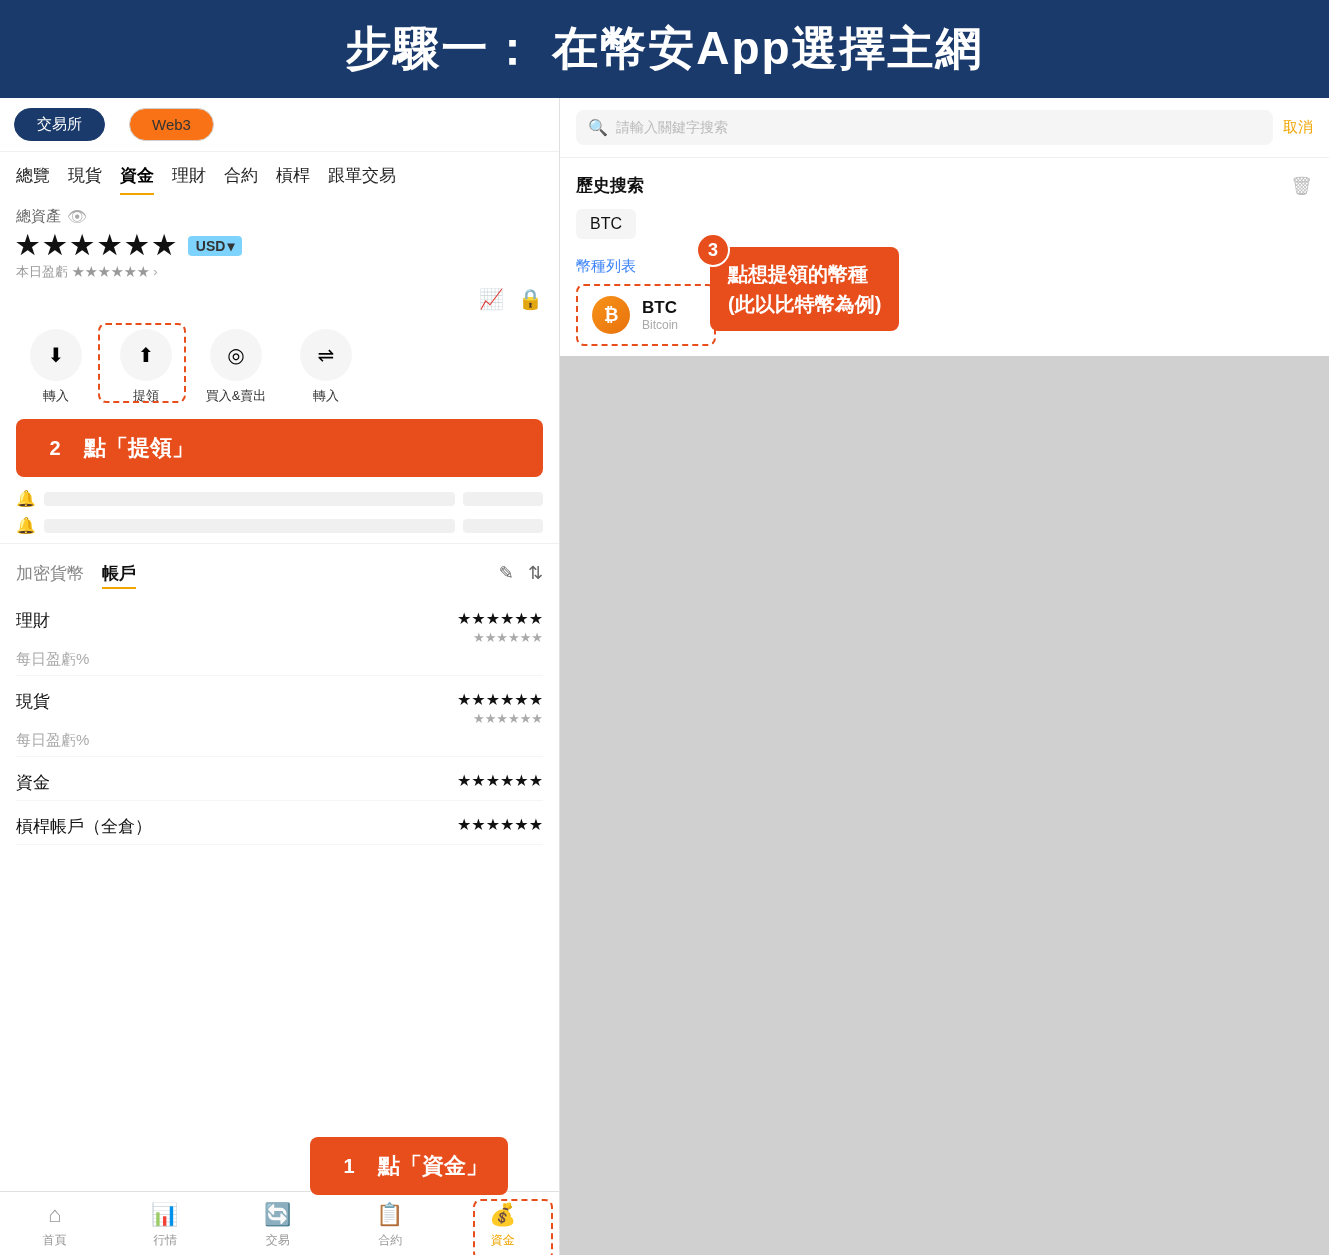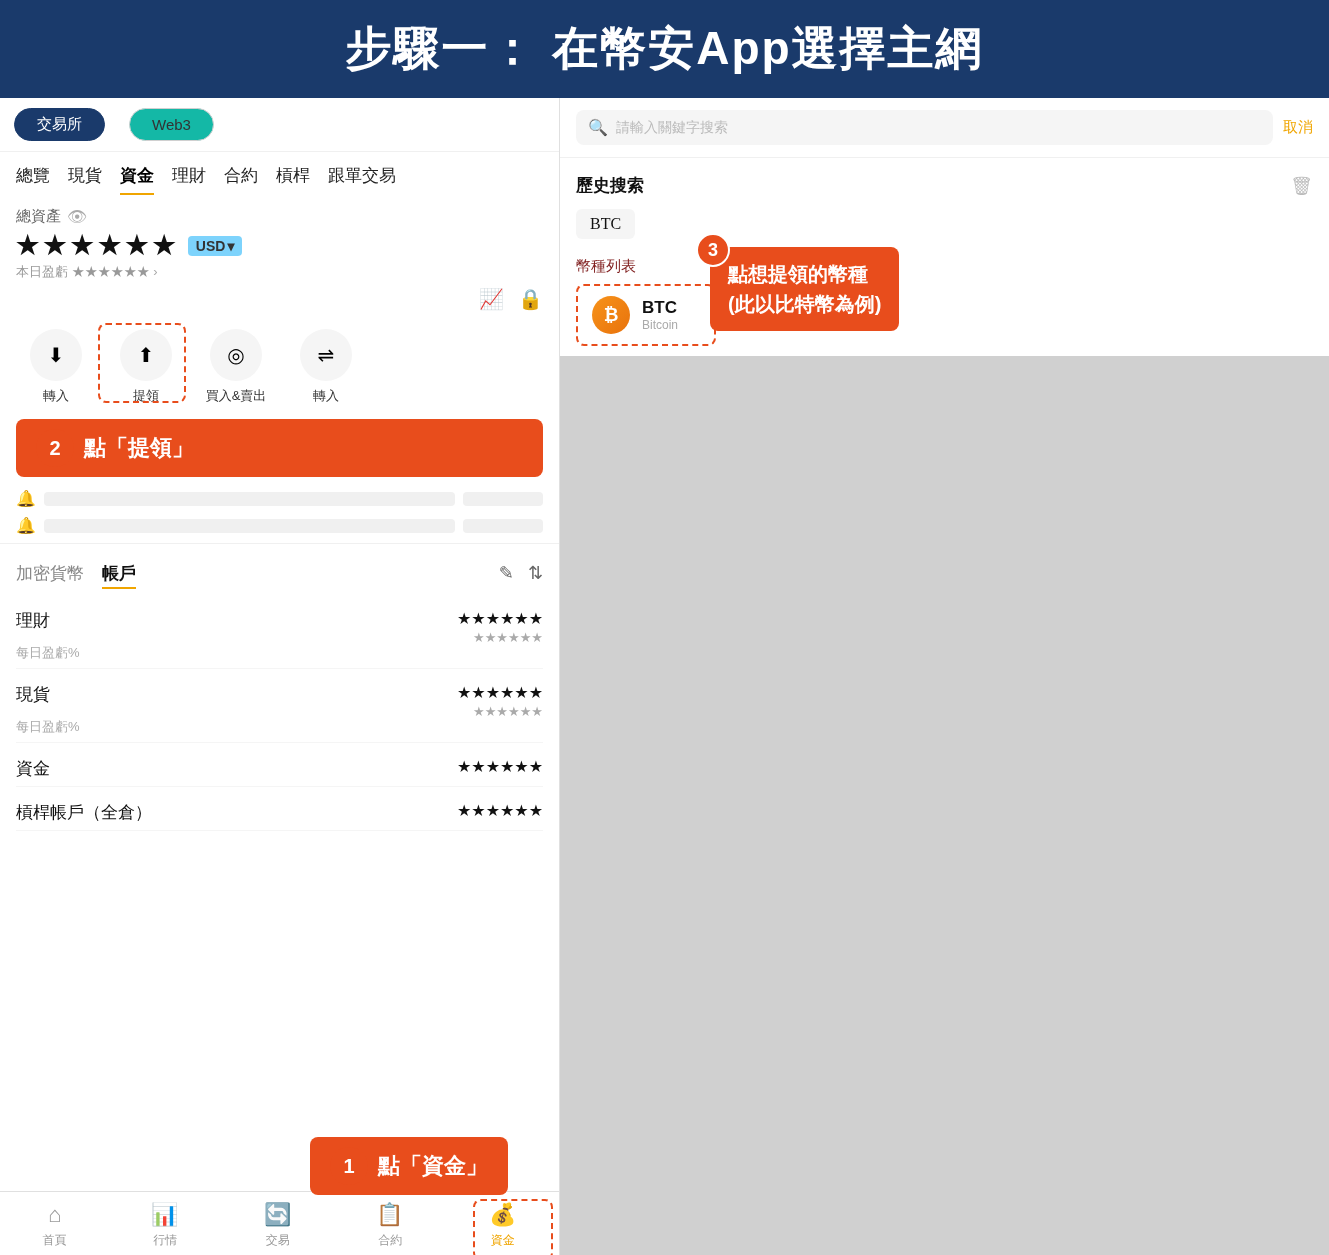--- a/index.html
+++ b/index.html
@@ -44,21 +44,21 @@
       padding: 10px 14px;
       gap: 24px;
       border-bottom: 1px solid #f0f0f0;
     }
     .tab-btn {
       padding: 6px 22px;
       border-radius: 20px;
       font-size: 15px;
       cursor: pointer;
       border: 1px solid #d0d0d0;
-      background: #14b8a6;
+      background: #f97316;
       color: #333;
     }
     .tab-btn.active {
       background: #1a3a6b;
       color: #fff;
       border-color: #1a3a6b;
     }
 
     
     .nav-menu {
@@ -236,23 +236,23 @@
       display: flex;
       justify-content: space-between;
       padding: 14px 0 6px 0;
       border-bottom: 1px solid #f5f5f5;
     }
     .acc-name {
       font-size: 17px;
       color: #111;
     }
     .acc-sub {
-      font-size: 13px;
+      font-size: 15px;
       color: #aaa;
-      margin-top: 12px;
+      margin-top: 18px;
     }
     .acc-value {
       font-size: 16px;
       color: #111;
       text-align: right;
     }
     .acc-sub-val {
       font-size: 13px;
       color: #aaa;
       text-align: right;
@@ -363,21 +363,20 @@
     }
     .cancel-btn {
       font-size: 15px;
       color: #f0a500;
       cursor: pointer;
     }
 
     
     .history-section {
       padding: 16px 16px 8px 16px;
-      font-family: Liberation Serif, serif;
     }
     .history-header {
       display: flex;
       justify-content: space-between;
       align-items: center;
       margin-bottom: 12px;
     }
     .history-title {
       font-size: 17px;
       color: #111;
@@ -392,21 +391,21 @@
       display: inline-block;
     }
 
     
     .currency-section {
       padding: 10px 16px;
       position: relative;
     }
     .currency-title {
       font-size: 15px;
-      color: #7f1d1d;
+      color: #3b82f6;
       margin-bottom: 8px;
     }
 
     
     .btc-item {
       display: flex;
       align-items: center;
       gap: 12px;
       padding: 10px 14px;
       border: 2.5px dashed #e84d1c;

